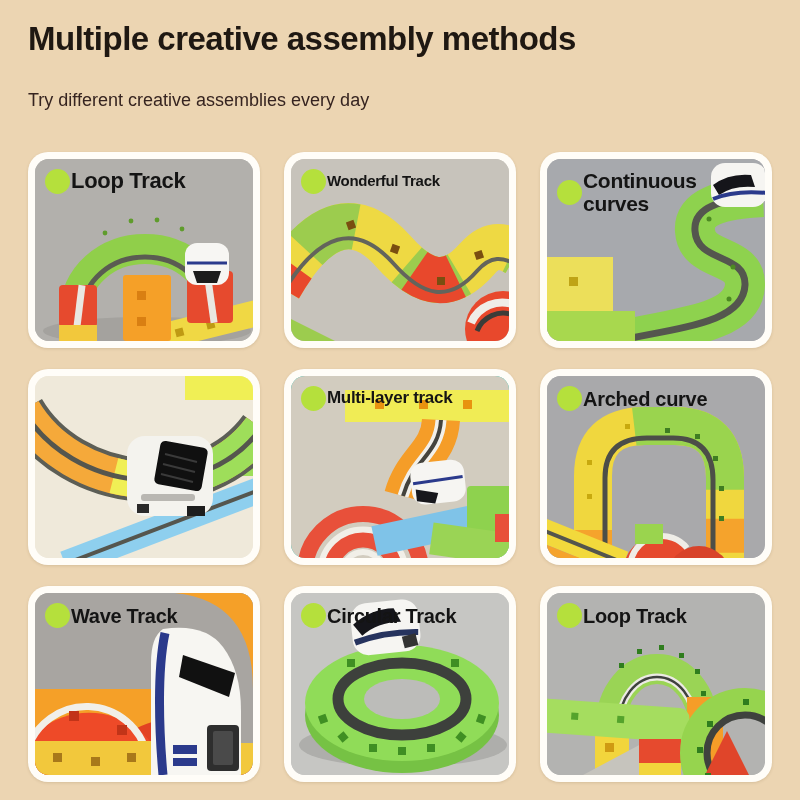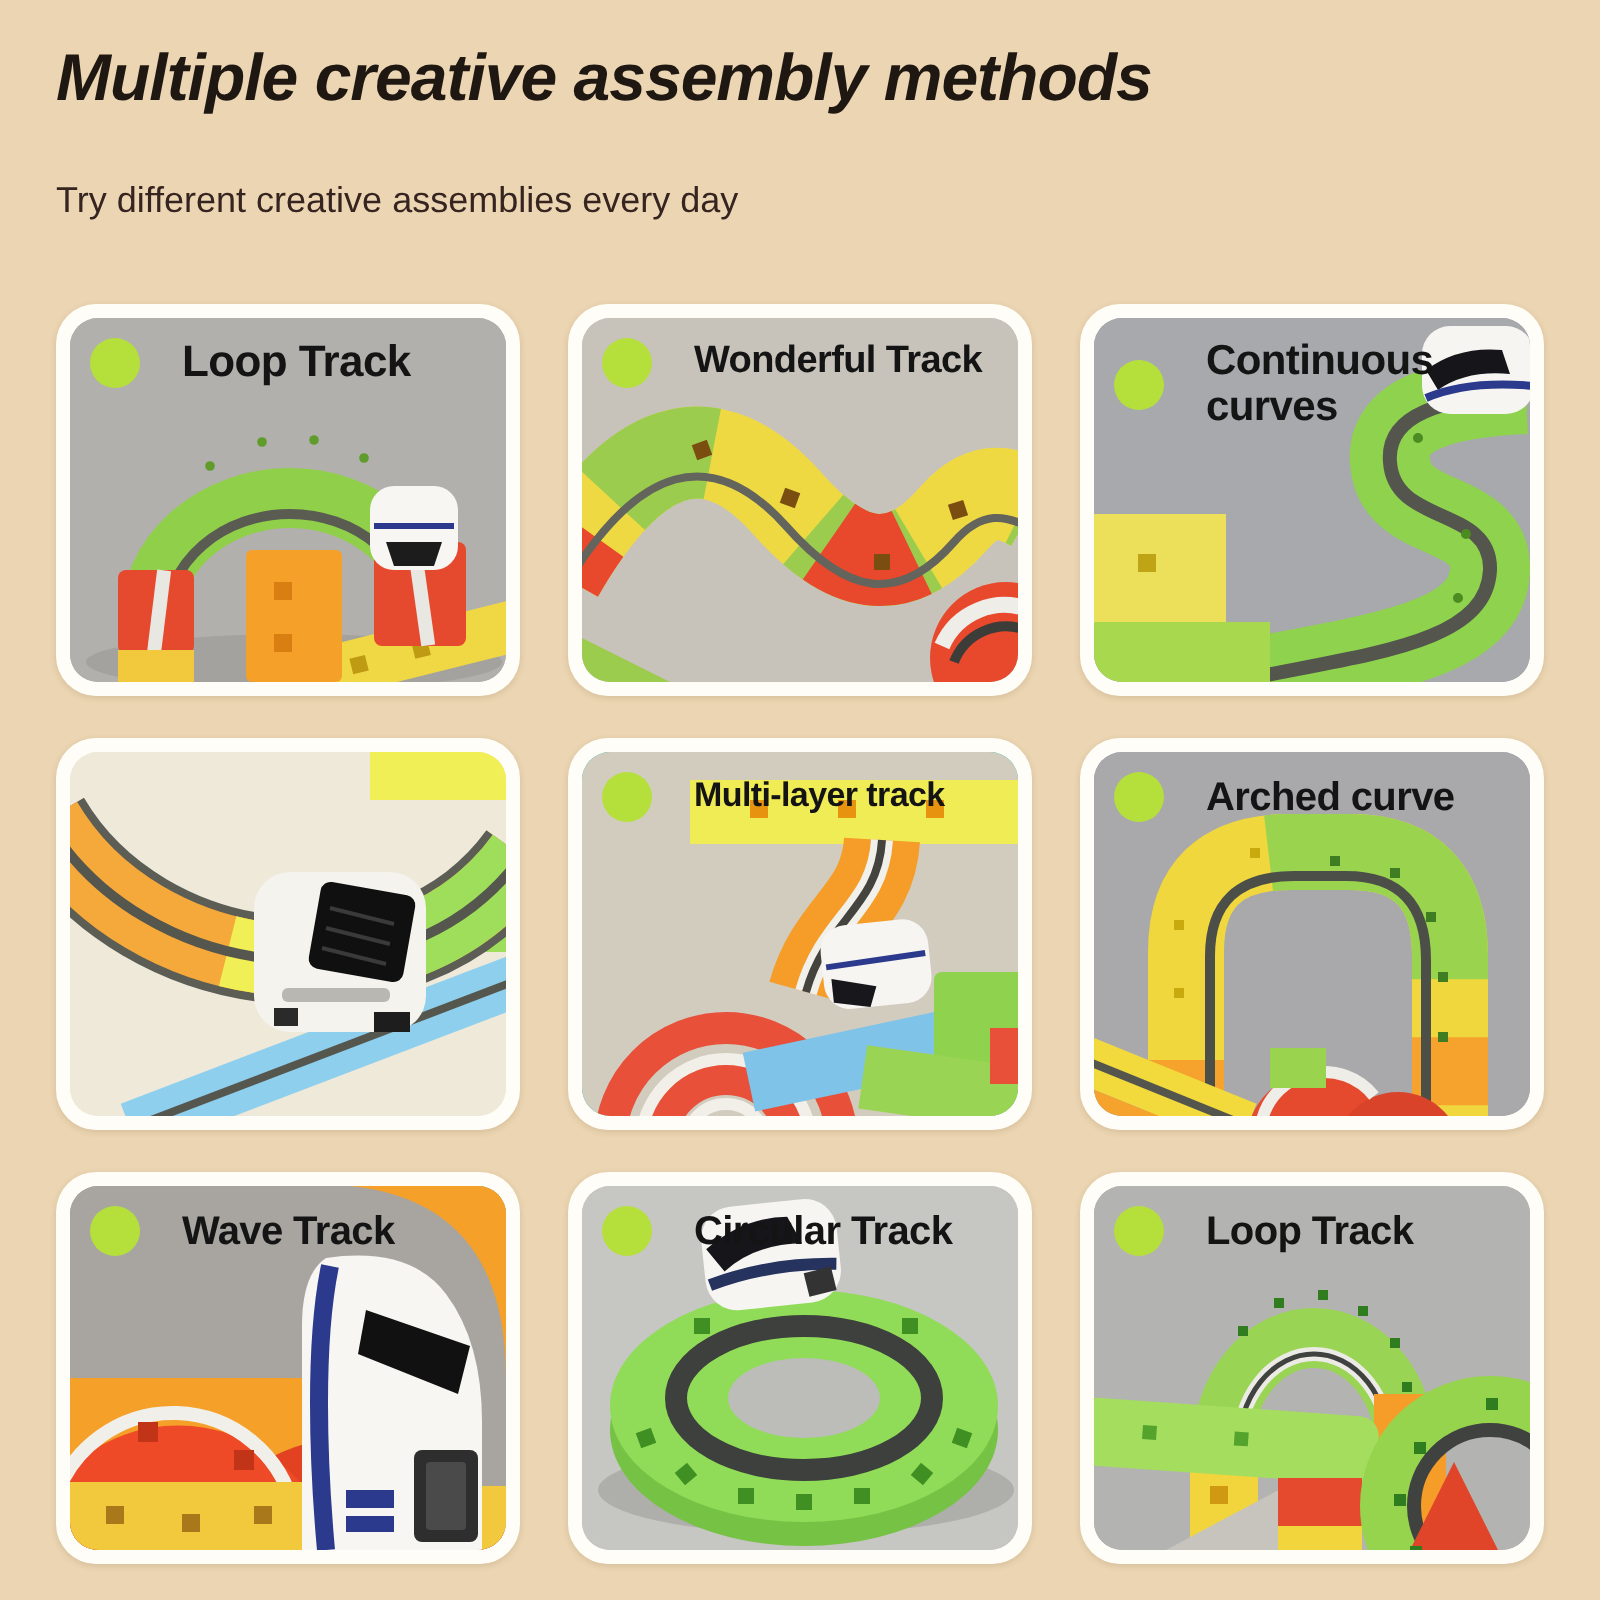--- a/index.html
+++ b/index.html
@@ -3,21 +3,21 @@
 <meta charset="utf-8">
 <style>
   html,body{margin:0;padding:0;}
   body{
     width:800px;height:800px;position:relative;overflow:hidden;
     background:#ecd5b2;
     font-family:"Liberation Sans",sans-serif;
   }
   .page-title{
     position:absolute;left:28px;top:20px;margin:0;
-    font-size:33px;font-weight:700;letter-spacing:-0.5px;color:#1f1812;font-style:italic;
+    font-size:33px;font-weight:700;letter-spacing:-0.5px;color:#1f1812;
   }
   .page-subtitle{
     position:absolute;left:28px;top:90px;margin:0;
     font-size:18px;font-weight:400;color:#362420;
   }
   .grid{
     position:absolute;left:28px;top:152px;width:744px;
     display:grid;grid-template-columns:repeat(3,1fr);
     column-gap:24px;row-gap:21px;
   }
@@ -25,28 +25,28 @@
     background:#fffdf8;border-radius:20px;padding:7px;height:196px;
     box-sizing:border-box;box-shadow:0 1px 3px rgba(90,60,20,0.15);
   }
   .photo{
     position:relative;width:100%;height:100%;
     border-radius:14px;overflow:hidden;background:#b2b0ac;
   }
   .photo svg{position:absolute;inset:0;width:100%;height:100%;display:block;}
   .label-row{
     position:absolute;top:10px;left:10px;z-index:2;
-    display:flex;align-items:center;gap:21px;
+    display:flex;align-items:center;gap:1px;
   }
   .dot{width:25px;height:25px;border-radius:50%;background:#b5e03c;flex:none;}
   .label{
     font-weight:700;color:#141414;font-size:20px;line-height:1.1;letter-spacing:-0.3px;
   }
   .card:nth-child(1) .label{font-size:22px;}
-  .card:nth-child(2) .label{font-size:19px;}
+  .card:nth-child(2) .label{font-size:15px;}
   .card:nth-child(3) .label{font-size:21px;max-width:150px;}
   .card:nth-child(5) .label{font-size:17px;}
 </style>
 </head>
 <body>
 
 <h1 class="page-title">Multiple creative assembly methods</h1>
 <h2 class="page-subtitle">Try different creative assemblies every day</h2>
 
 <div class="grid">

